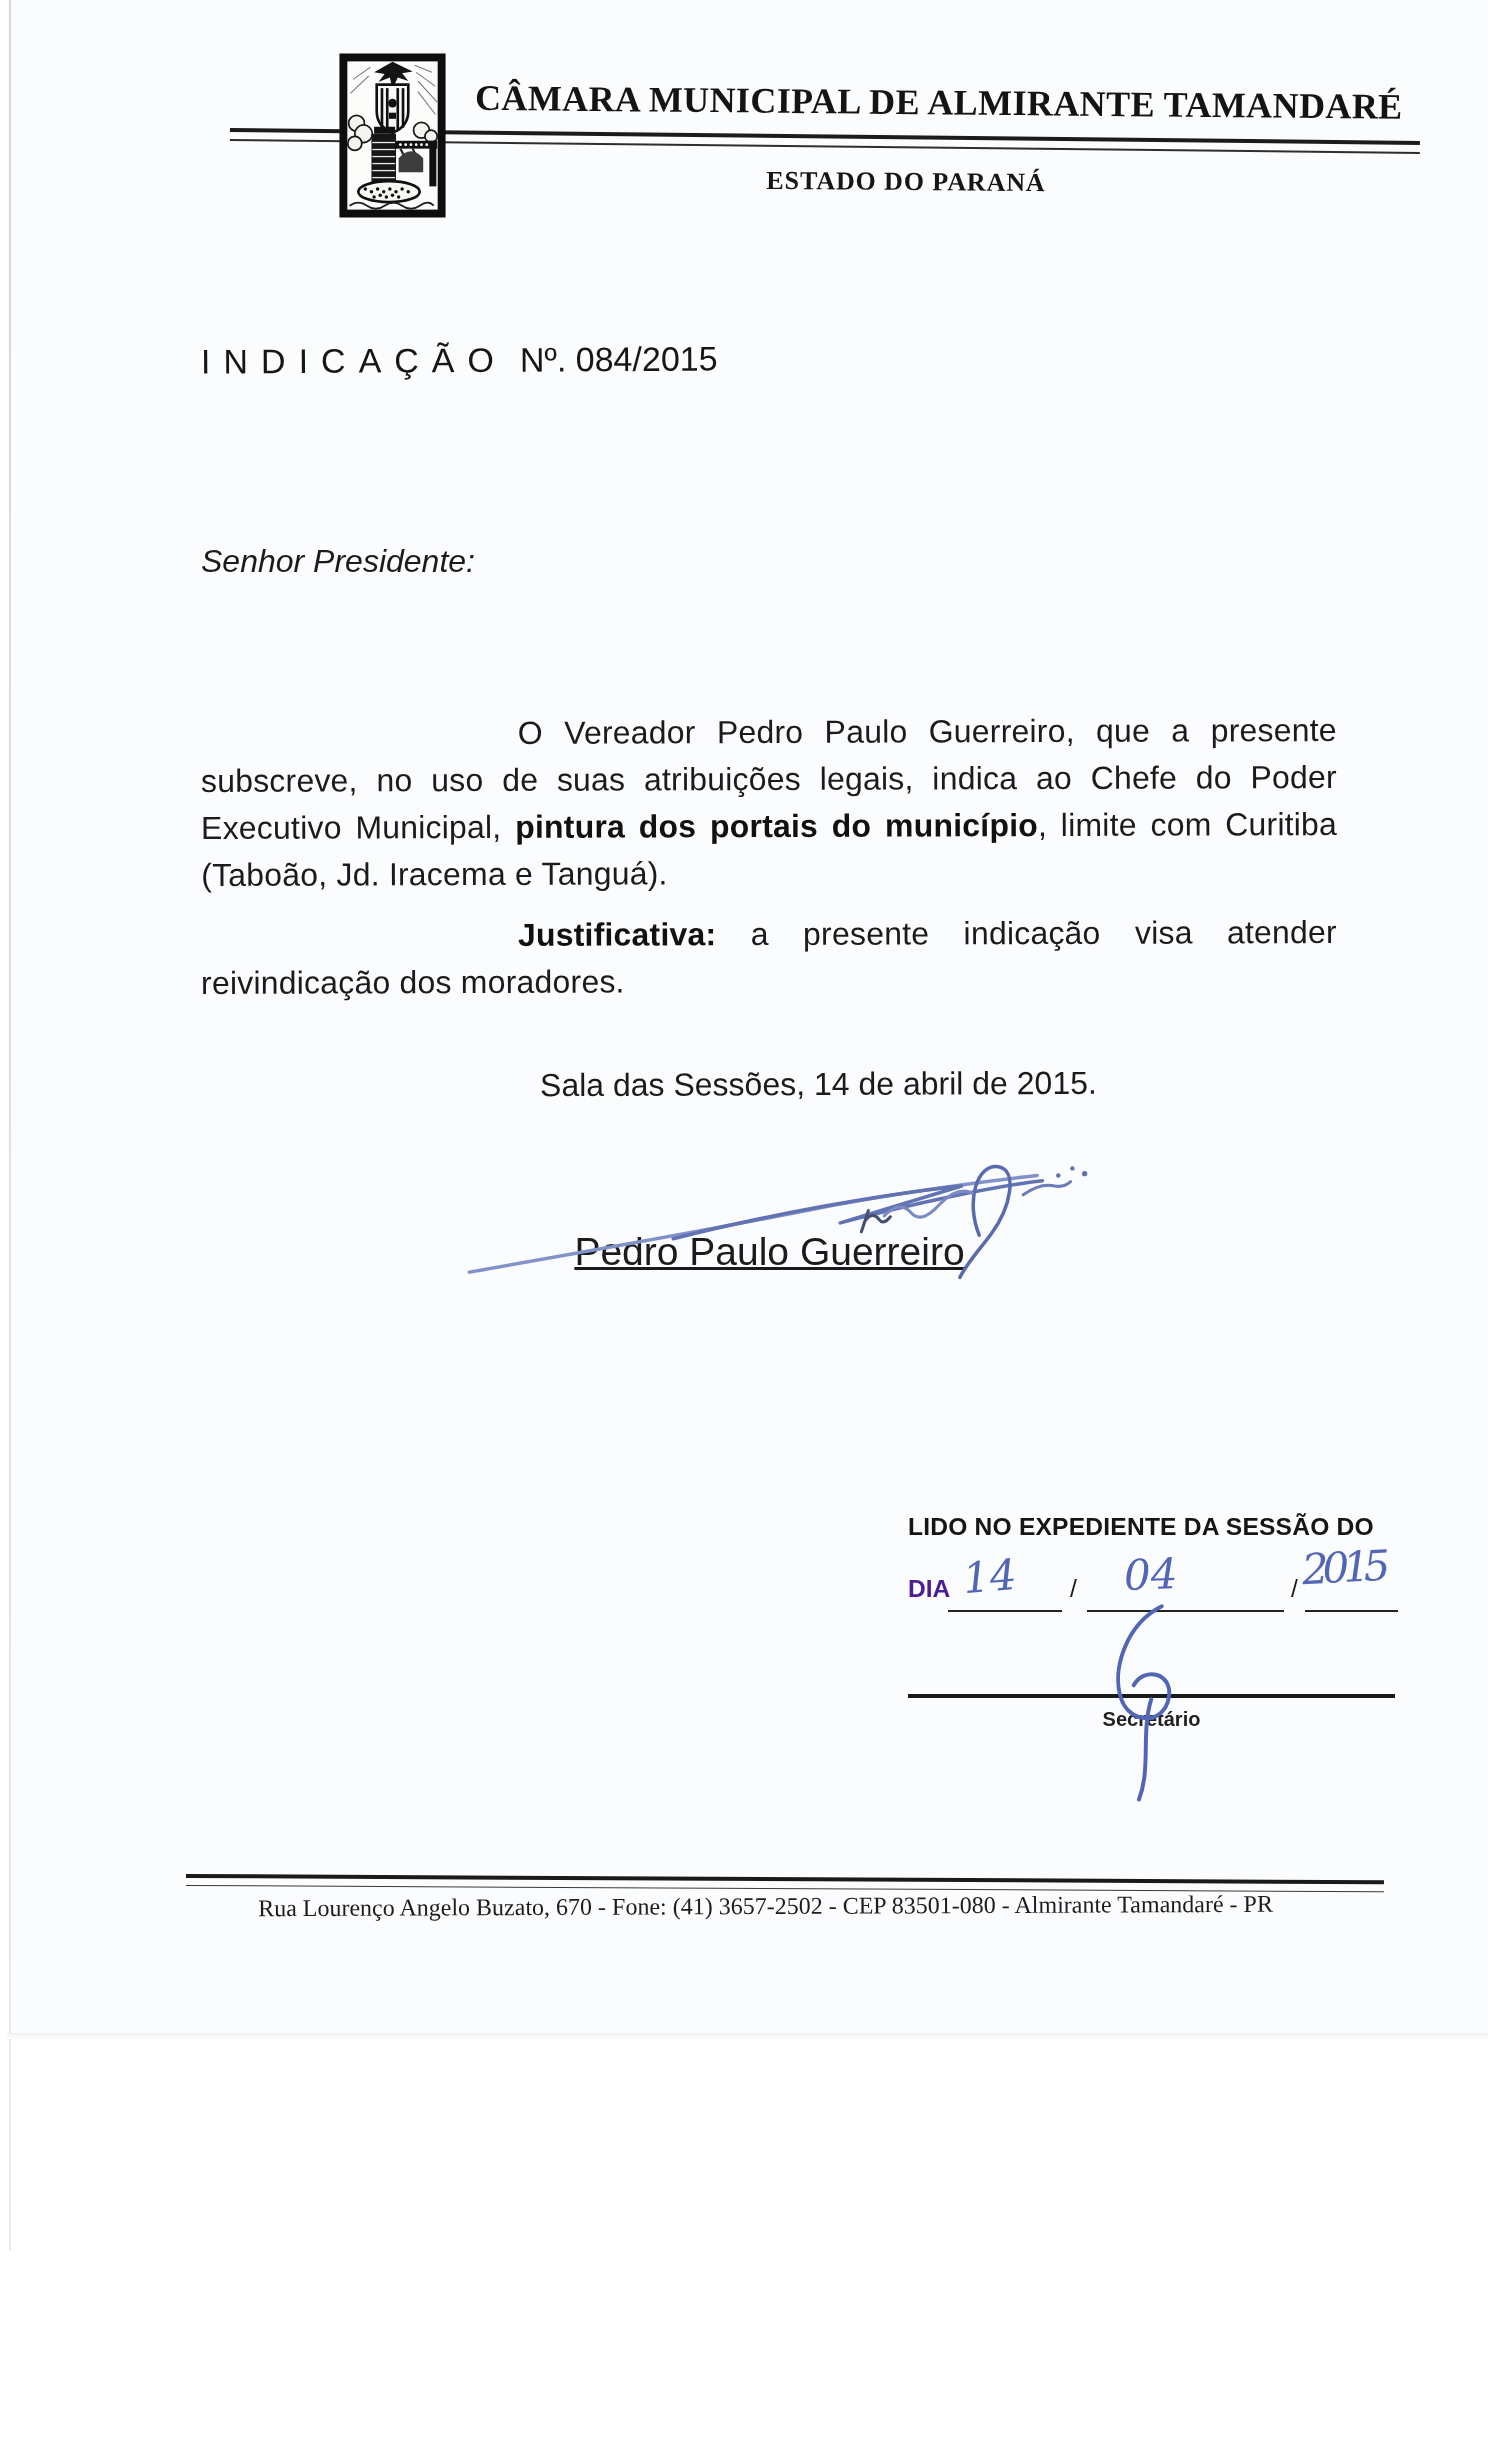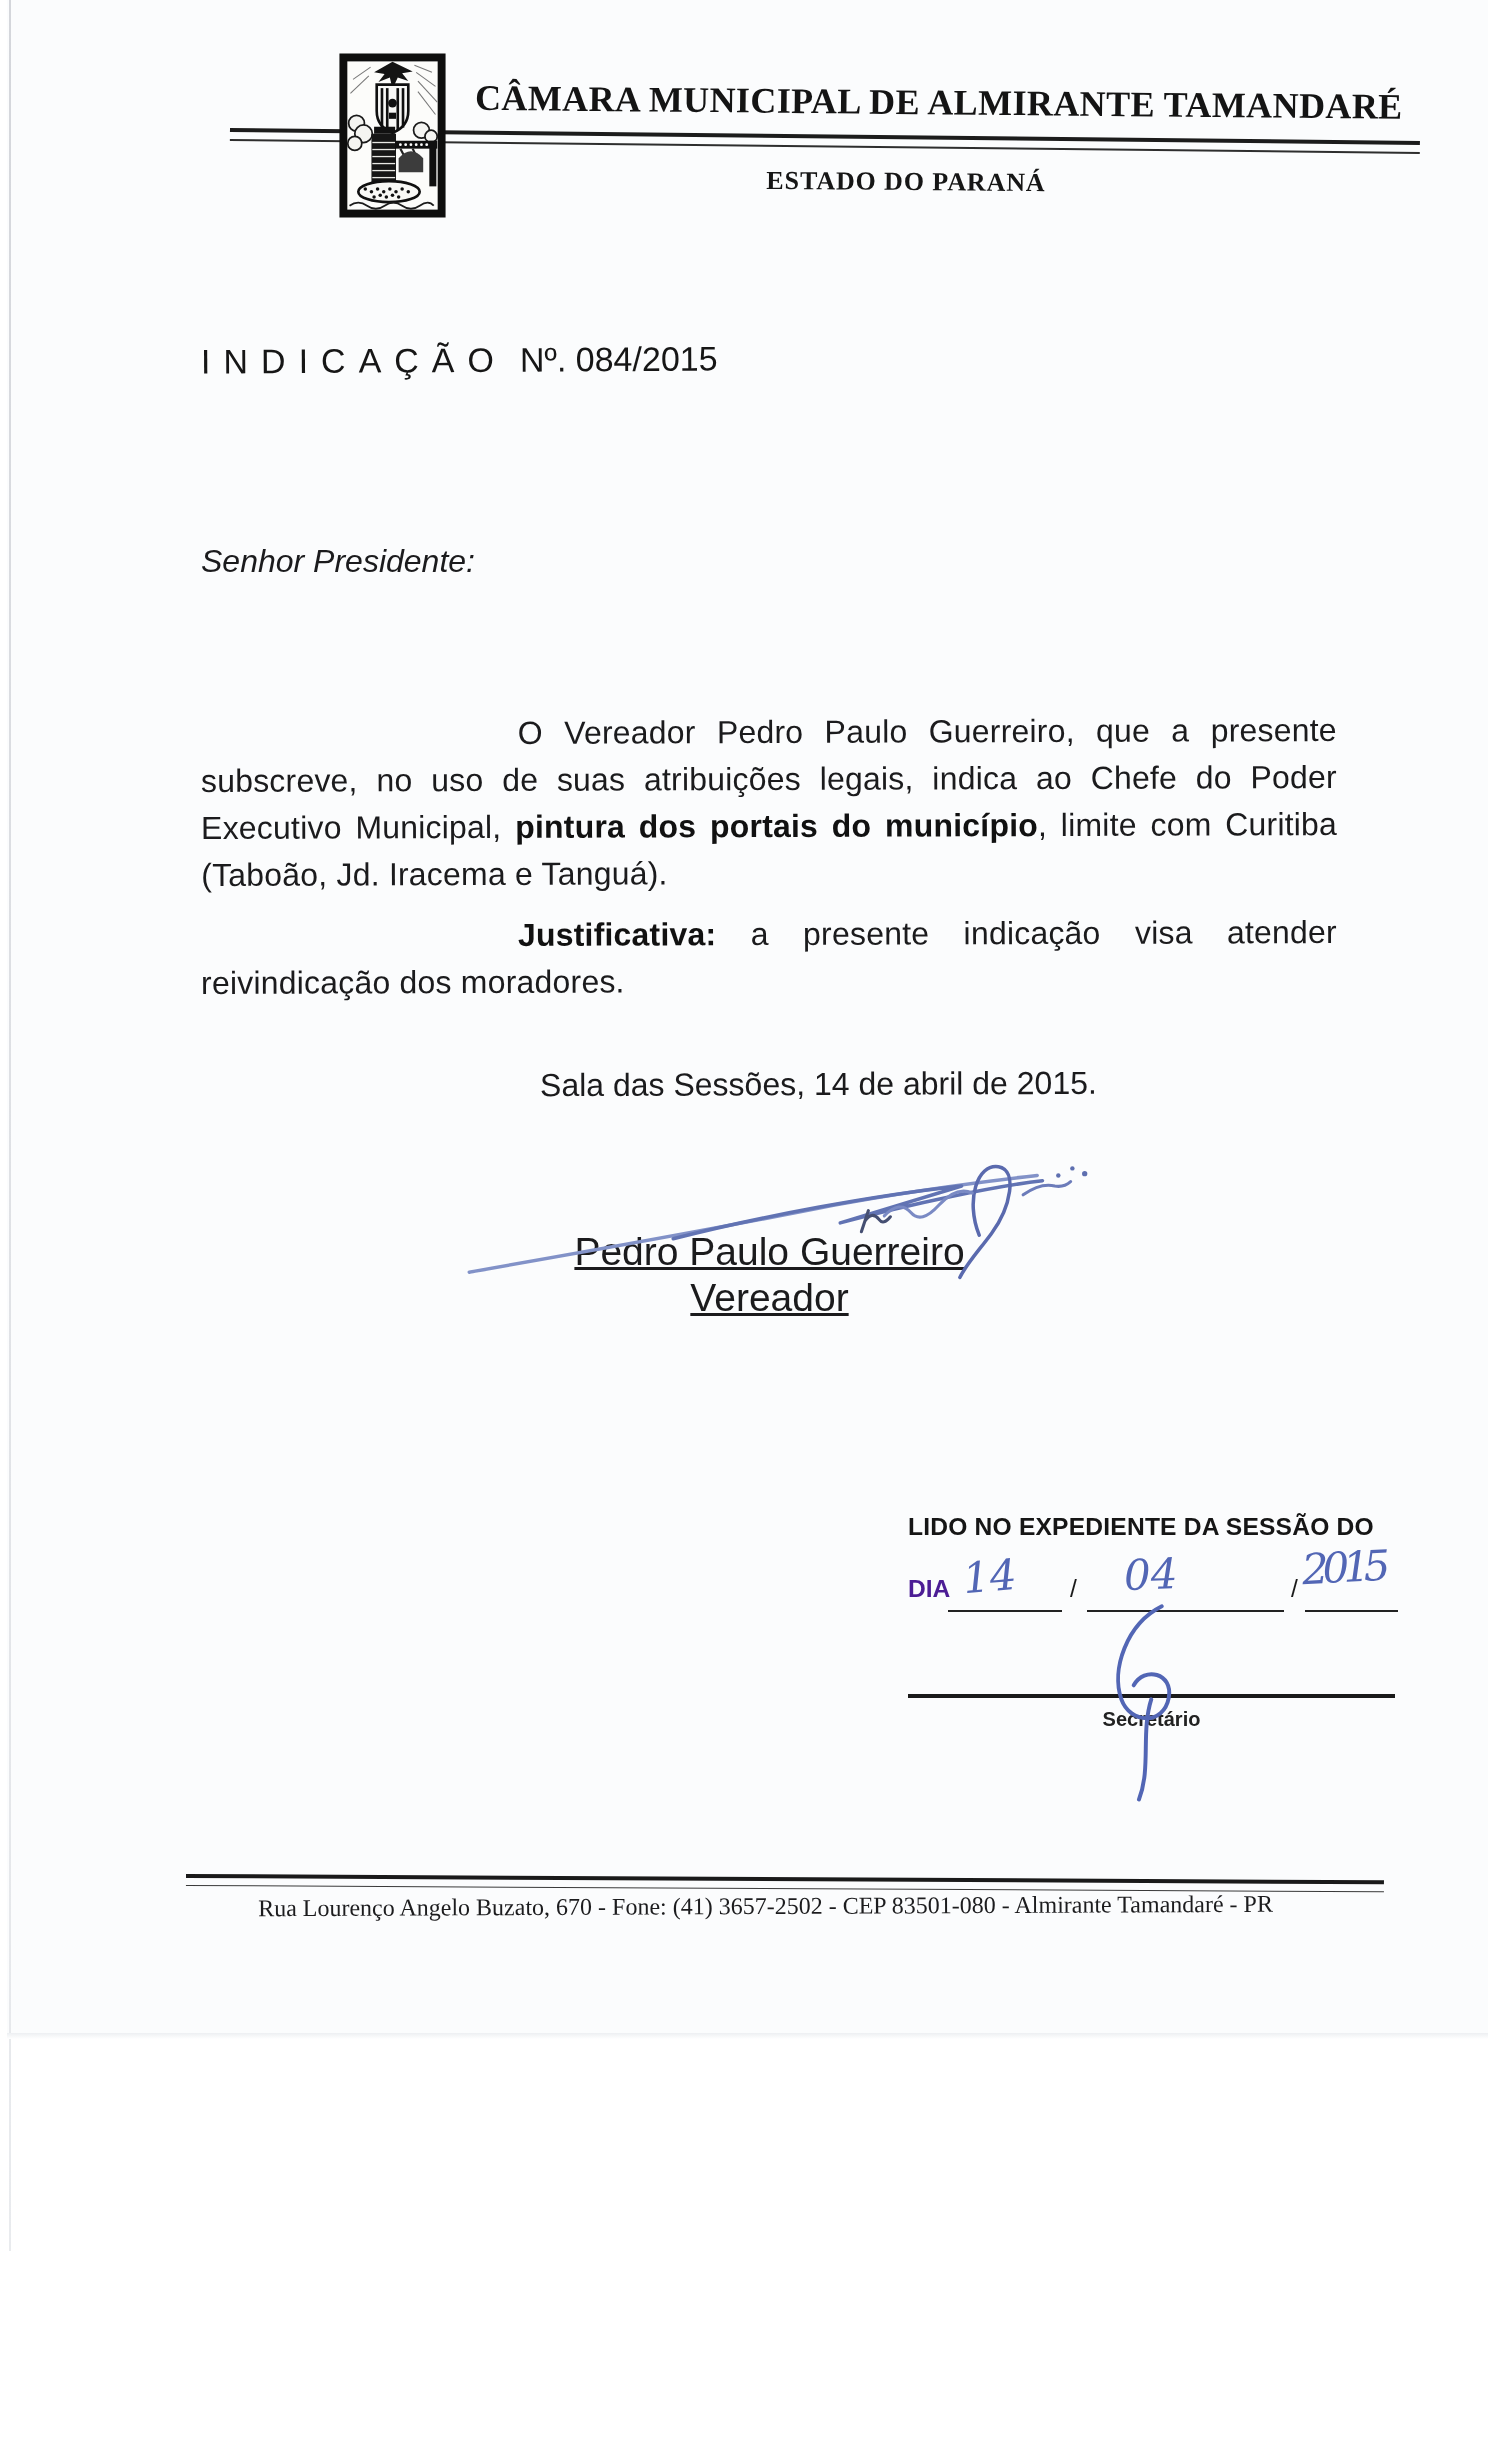--- a/index.html
+++ b/index.html
@@ -187,21 +187,20 @@
     <path d="M586 98 C570 58, 584 16, 608 20 C630 24, 622 66, 600 96 C586 115, 572 130, 564 146" stroke="#5a6aae" stroke-width="4"></path>
     <path d="M452 94 l8 -24 m-4 12 q8 -12 16 -2 q5 7 13 -3" stroke="#454f72" stroke-width="3.5"></path>
     <path d="M478 76 q18 -18 30 -4 t32 -8 t38 -14" stroke="#7a8ac4" stroke-width="3.5"></path>
     <path d="M636 52 q20 -14 36 -10 q10 2 18 -5" stroke="#6c7cba" stroke-width="3.5"></path>
     <circle cx="706" cy="28" r="3" fill="#5e6fb0"></circle>
       <circle cx="692" cy="22" r="2.5" fill="#5e6fb0"></circle>
       <circle cx="676" cy="30" r="2.5" fill="#5e6fb0"></circle>
   </svg>
   <div class="signer">
     <div>Pedro Paulo Guerreiro</div>
-    <div>Vereador</div>
   </div>
 
   <div class="stamp">
     <div class="stamp-heading">LIDO NO EXPEDIENTE DA SESSÃO DO</div>
     <div class="day-label">DIA</div>
     <div class="u-seg seg1"></div>
     <div class="sep sep1">/</div>
     <div class="u-seg seg2"></div>
     <div class="sep sep2">/</div>
     <div class="u-seg seg3"></div>

